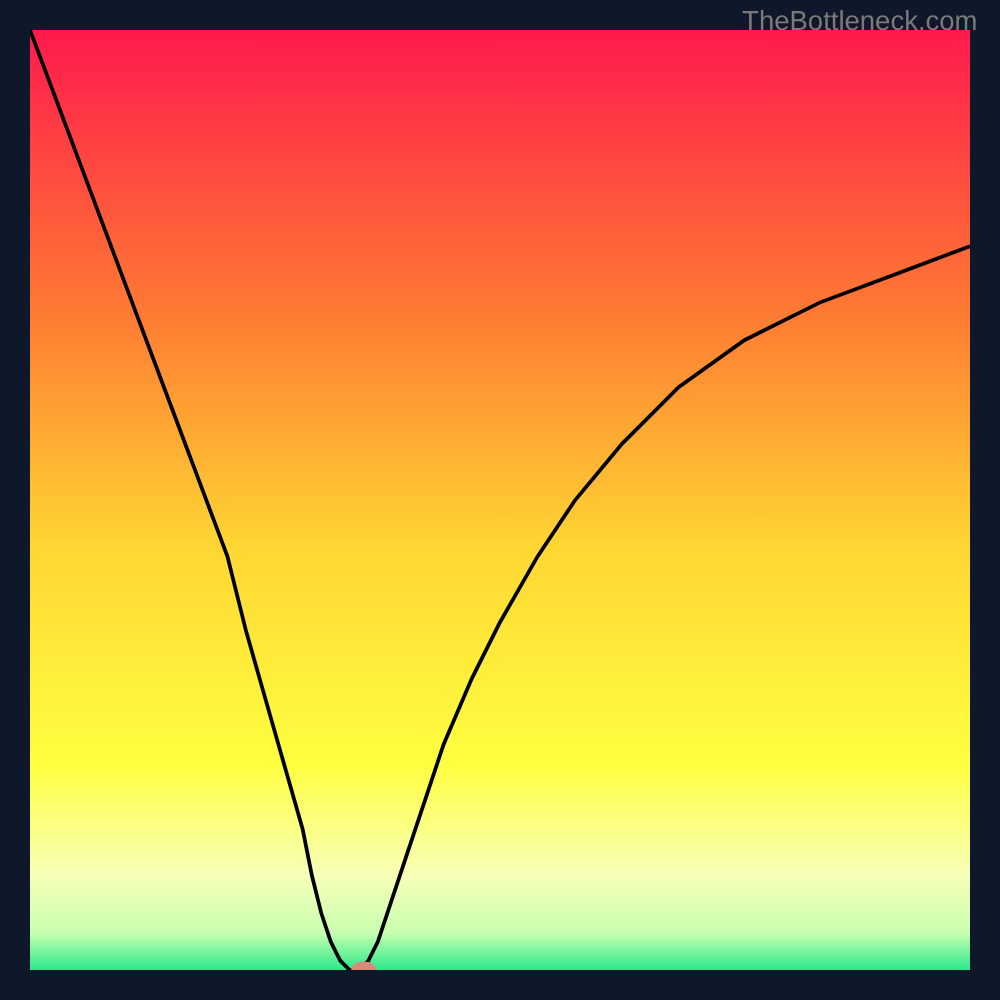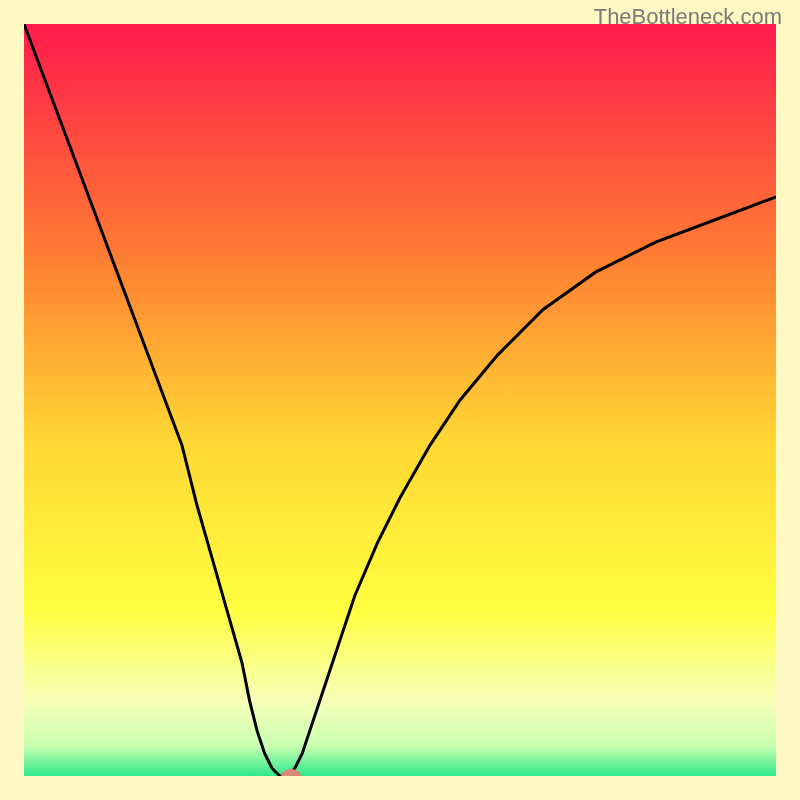--- a/index.html
+++ b/index.html
@@ -8,21 +8,21 @@
     width: 800px;
     height: 800px;
     overflow: hidden;
     font-family: Arial, sans-serif;
     background: #000;
   }
   .container {
     position: relative;
     width: 800px;
     height: 800px;
-    background: #fef9c3;
+    background: #0f172a;
   }
   .watermark {
     position: absolute;
     top: 4px;
     right: 18px;
     color: #7a7a7a;
     font-size: 22px;
     font-family: Arial, sans-serif;
     letter-spacing: 0px;
     z-index: 10;

